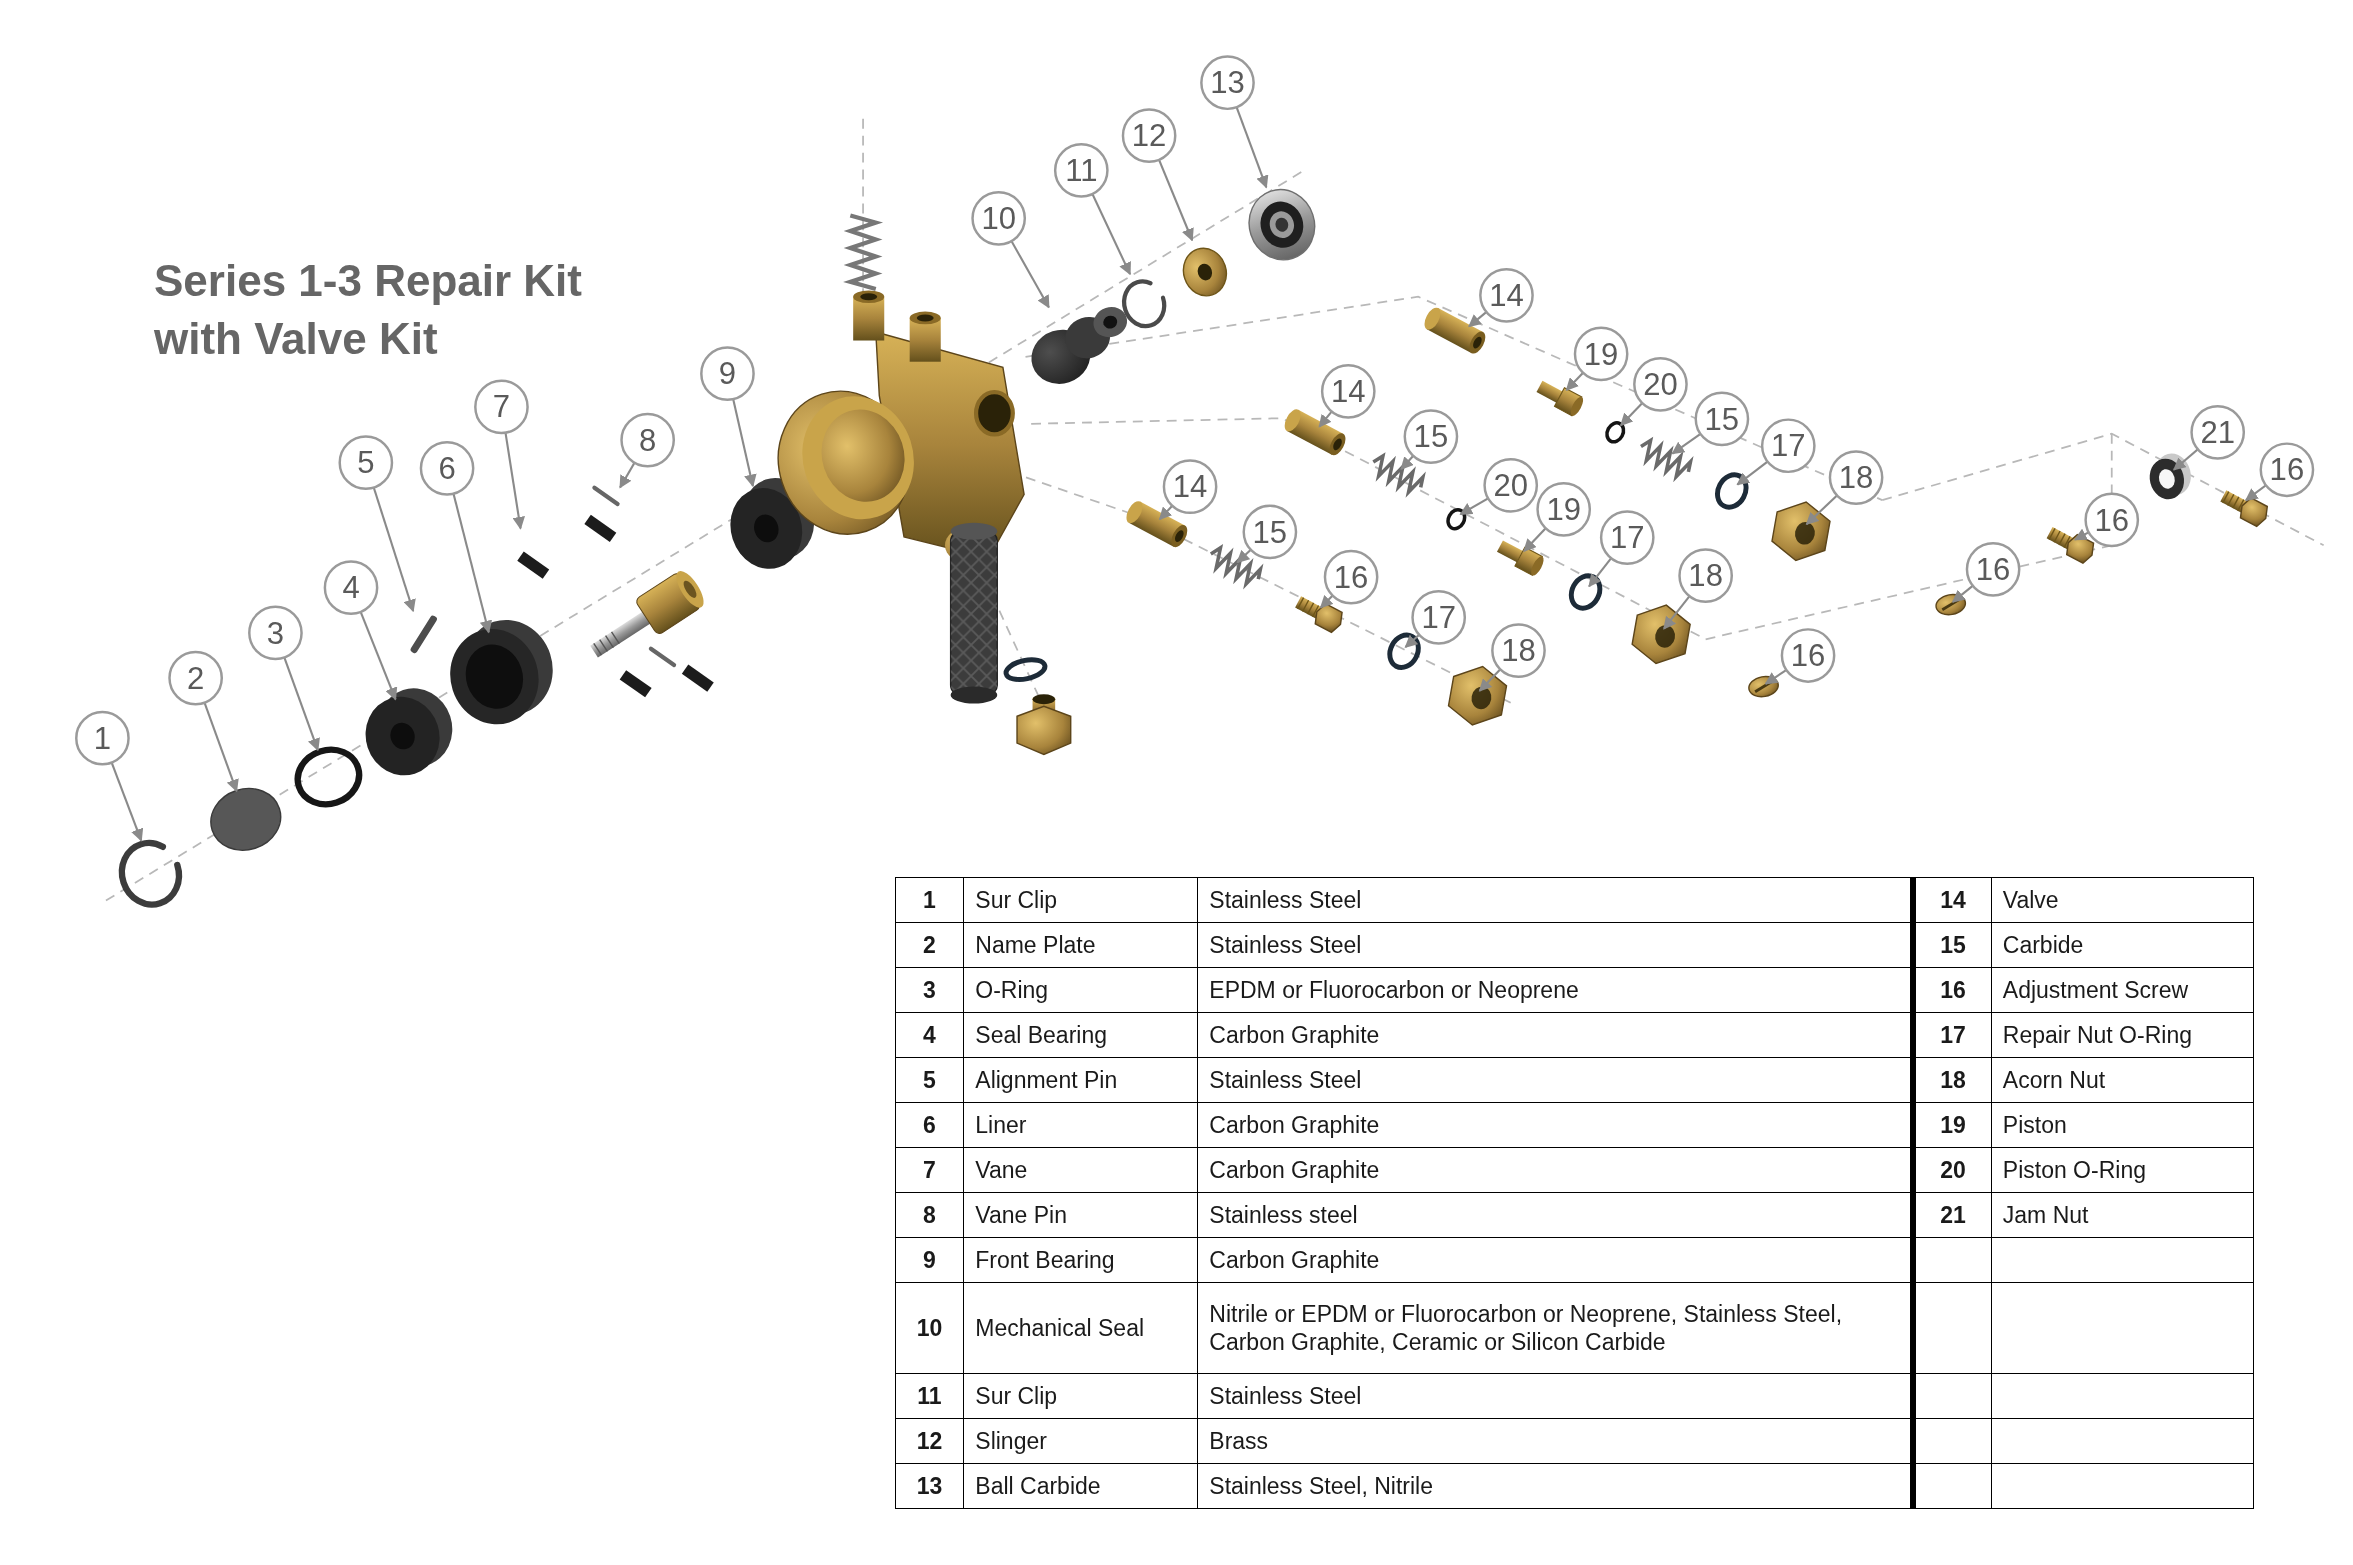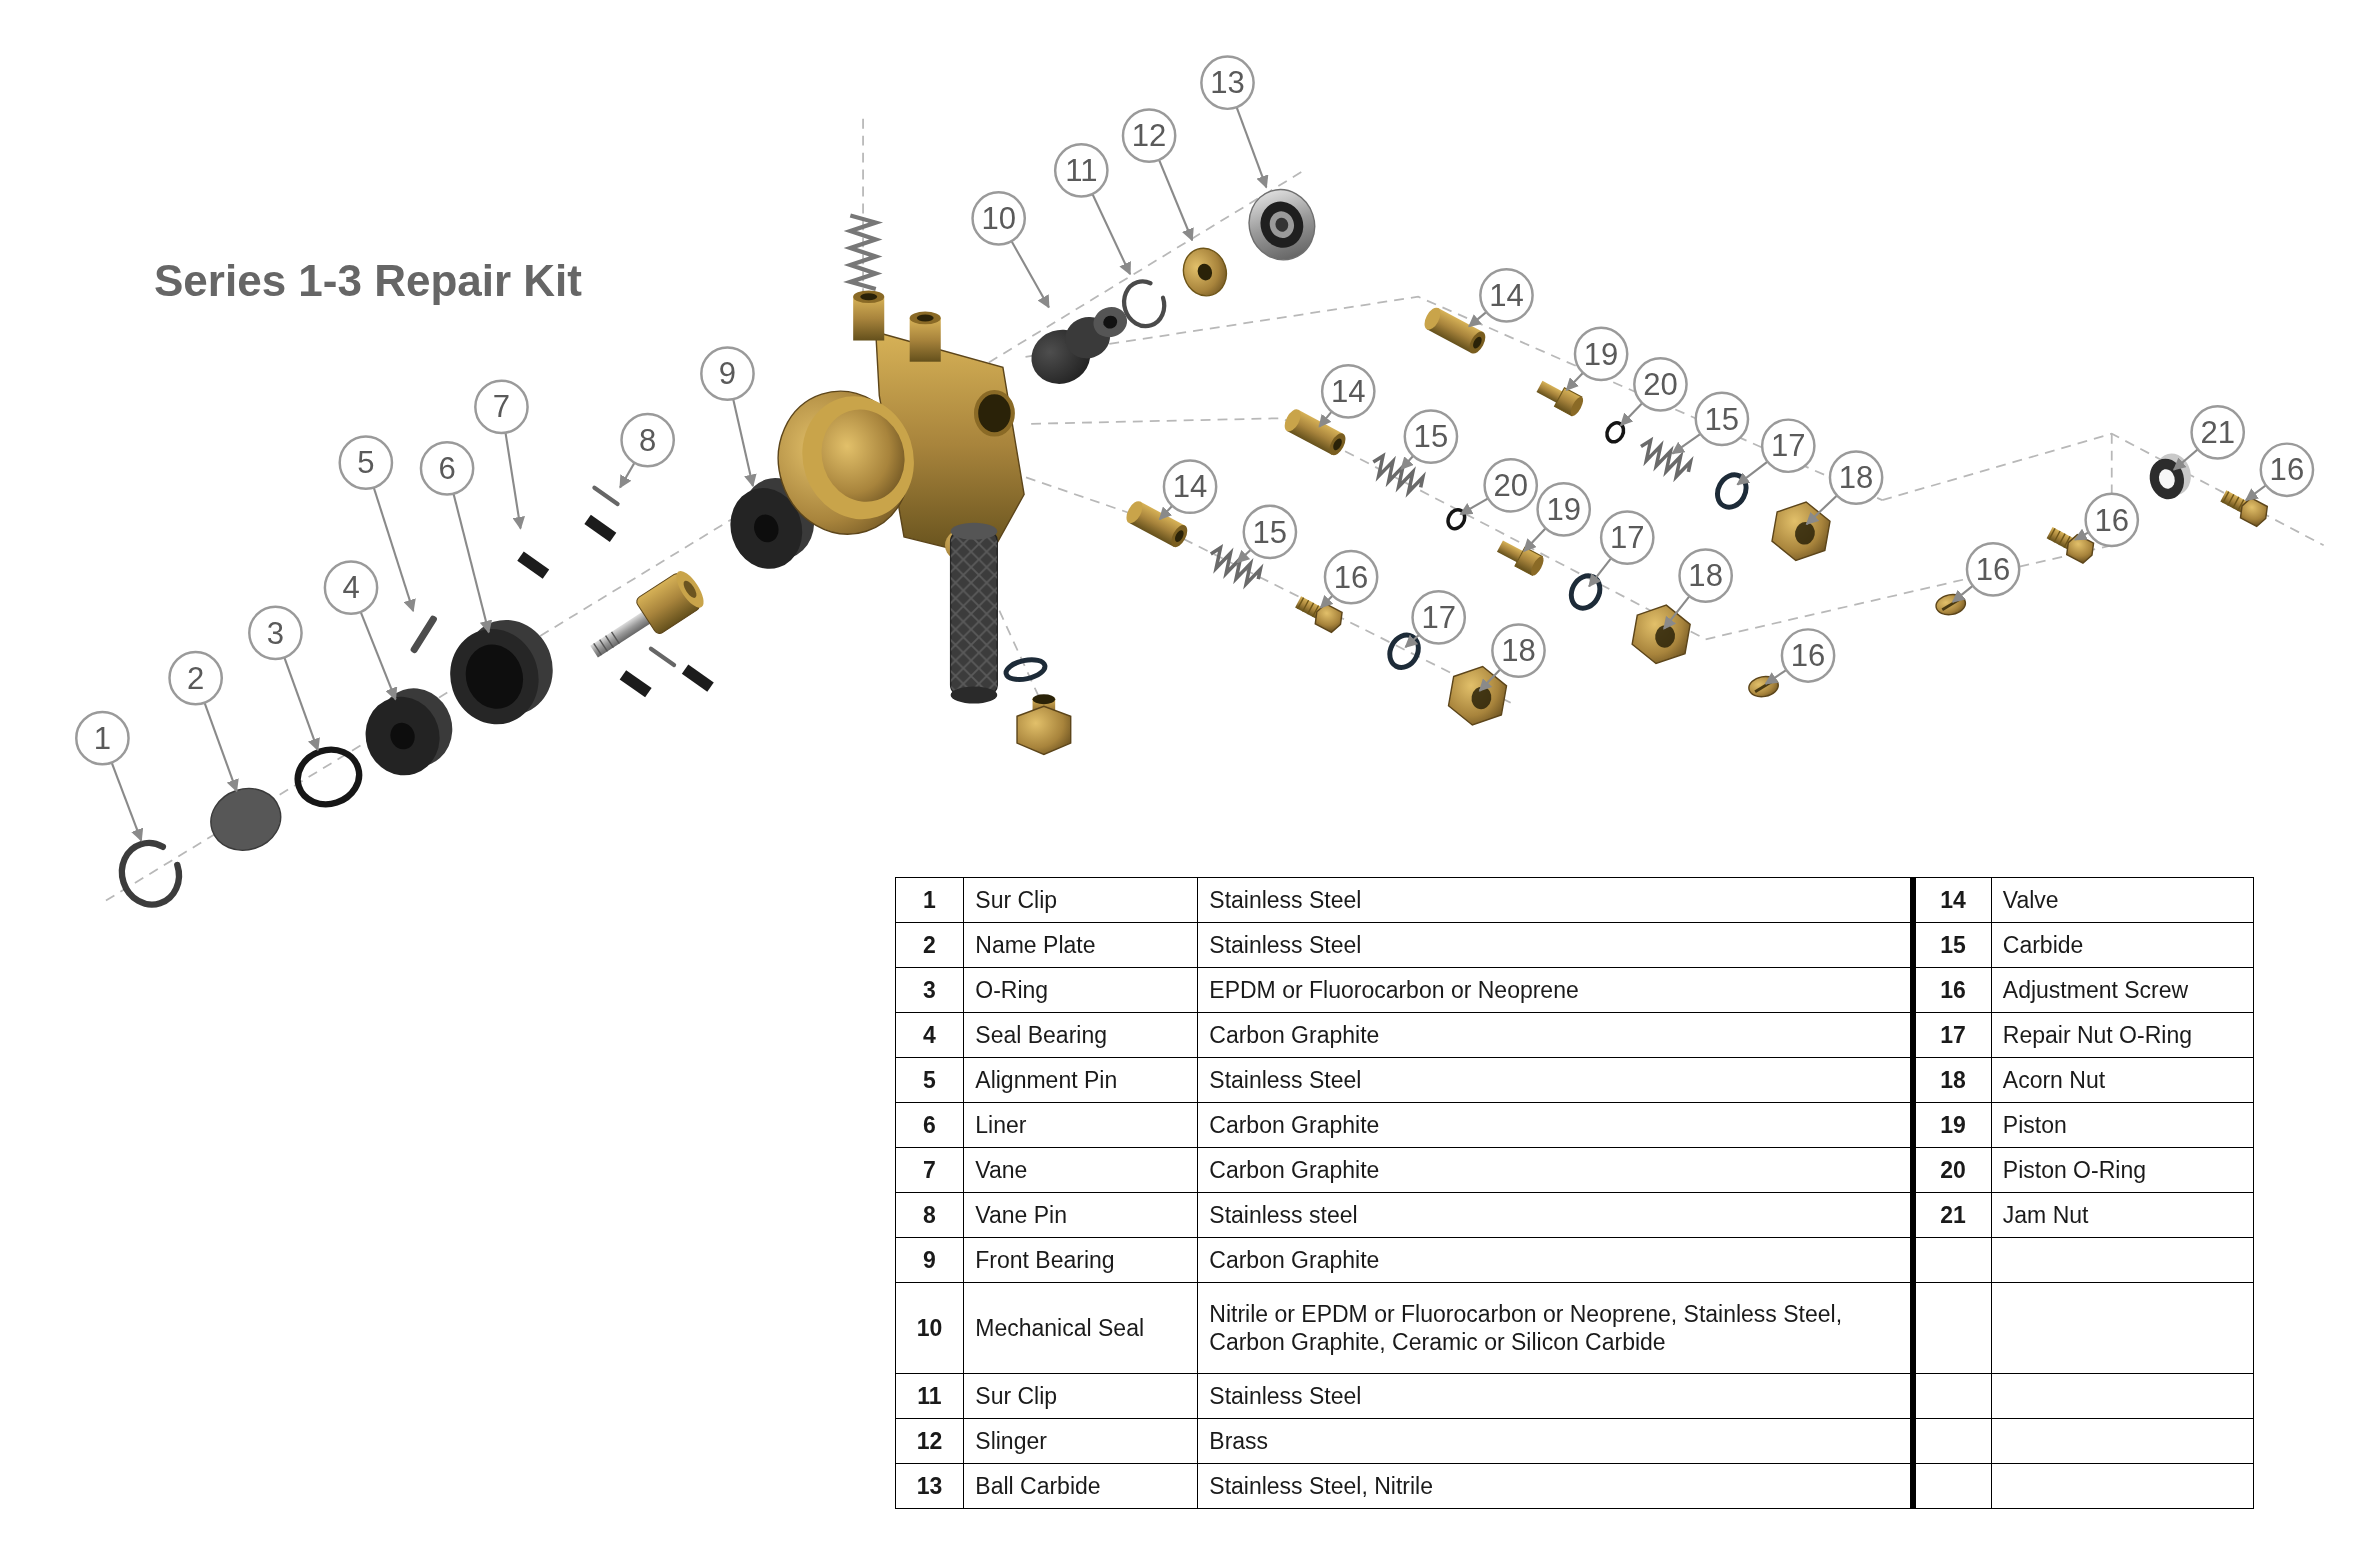--- a/index.html
+++ b/index.html
@@ -446,20 +446,21 @@
         <g>
           <line x1="2560" y1="928" x2="2500" y2="968" class="leader" marker-end="url(#arrow)"></line>
           <circle cx="2560" cy="928" r="37" class="callout-circle"></circle>
           <text x="2560" y="943" text-anchor="middle" class="callout-text">16</text>
         </g>
       </g>
   </svg>
 
   <div class="title">
     <div>Series 1-3 Repair Kit</div>
+    <div>with Valve Kit</div>
   </div>
 
   <div class="tables">
     <table class="parts lt">
       <colgroup>
           <col style="width:68px">
           <col style="width:234px">
           <col style="width:713px">
         </colgroup>
       <tbody id="left-tbody">

